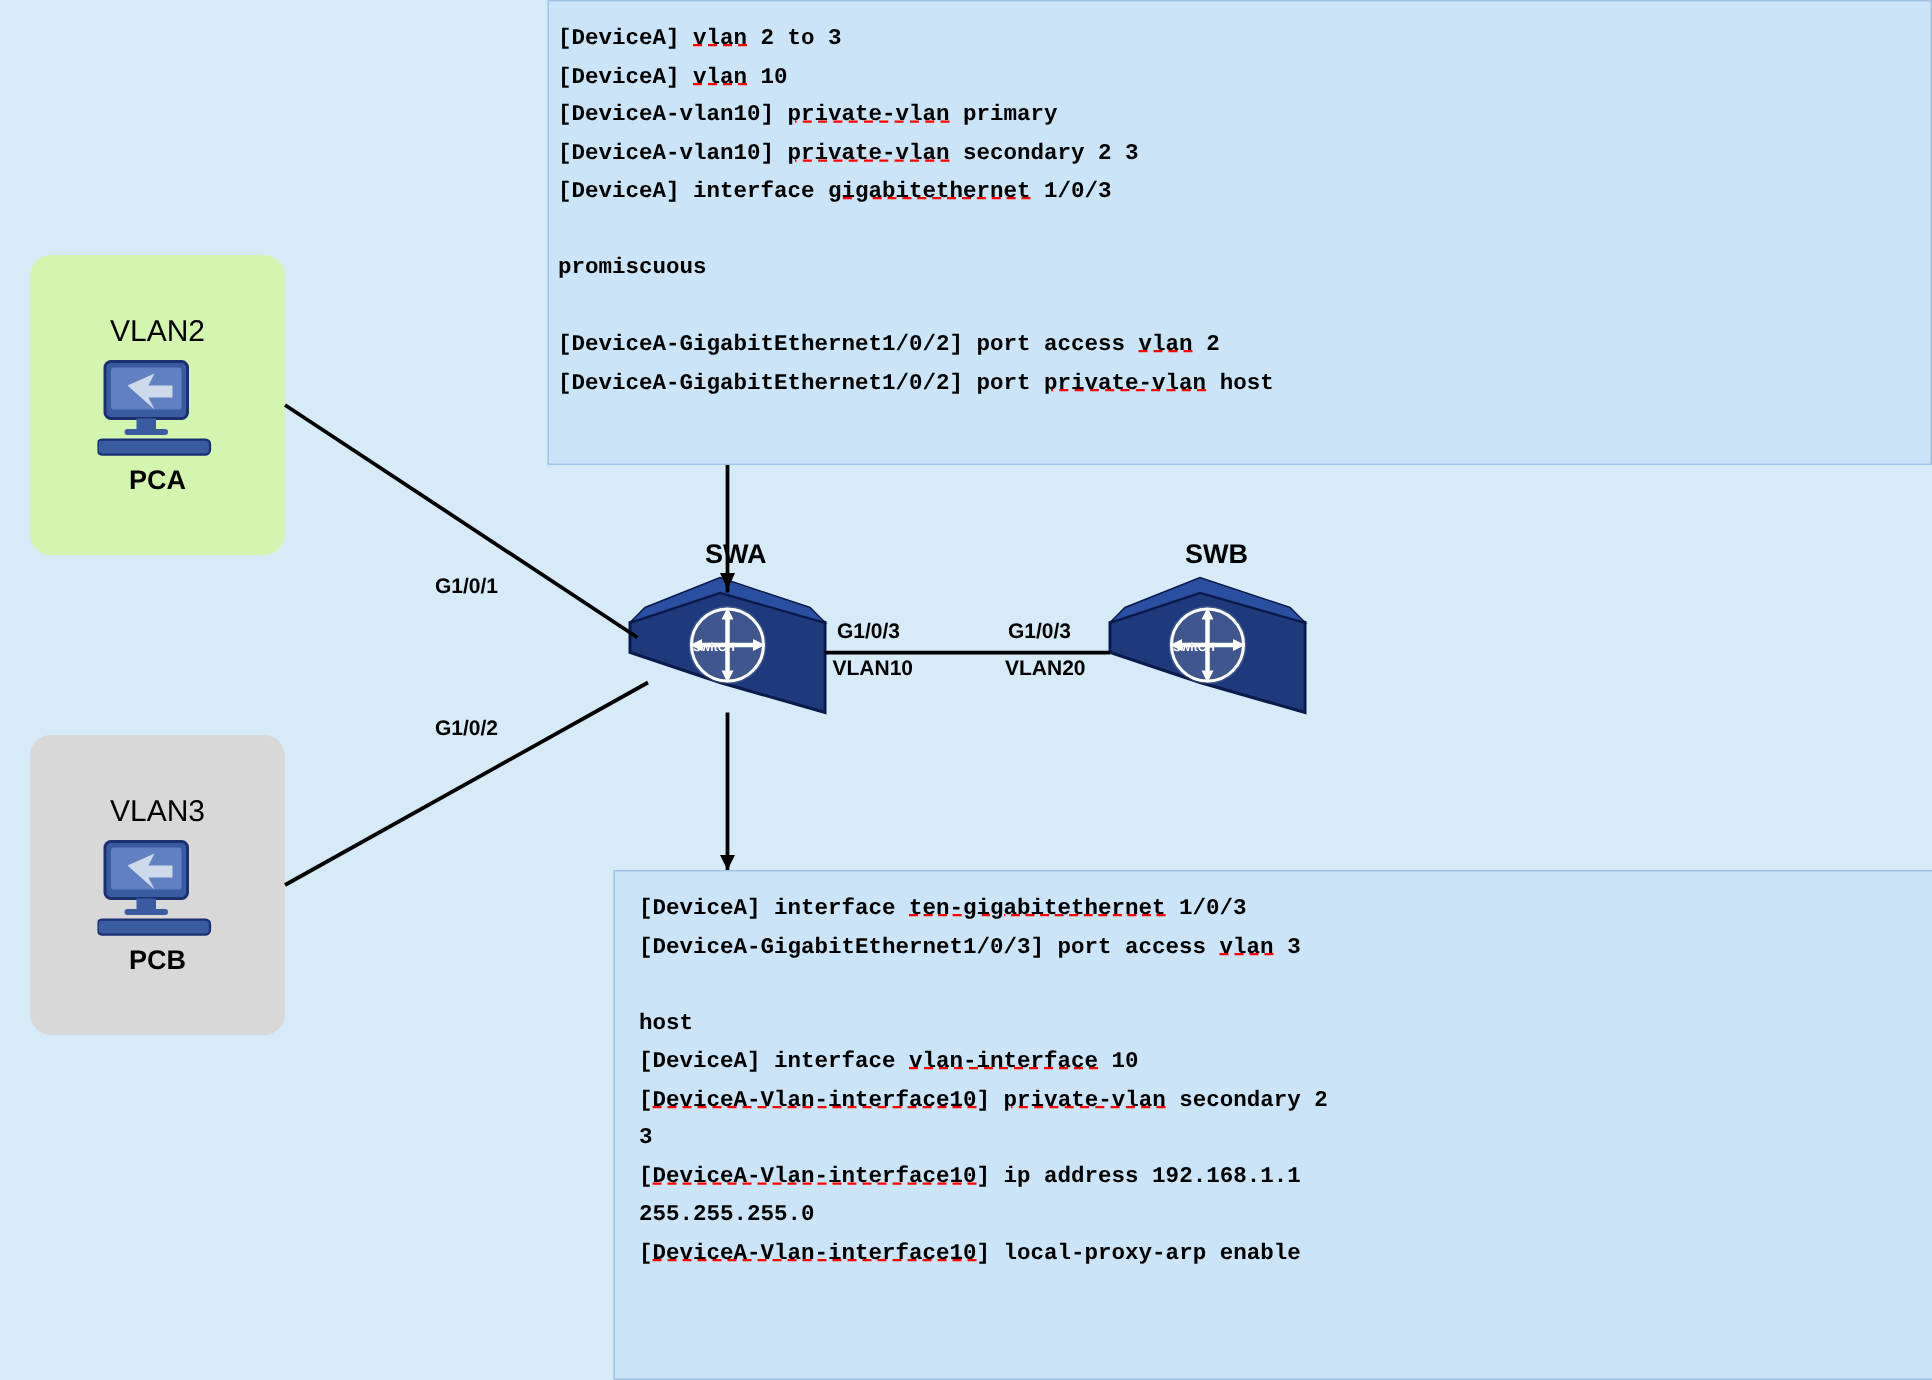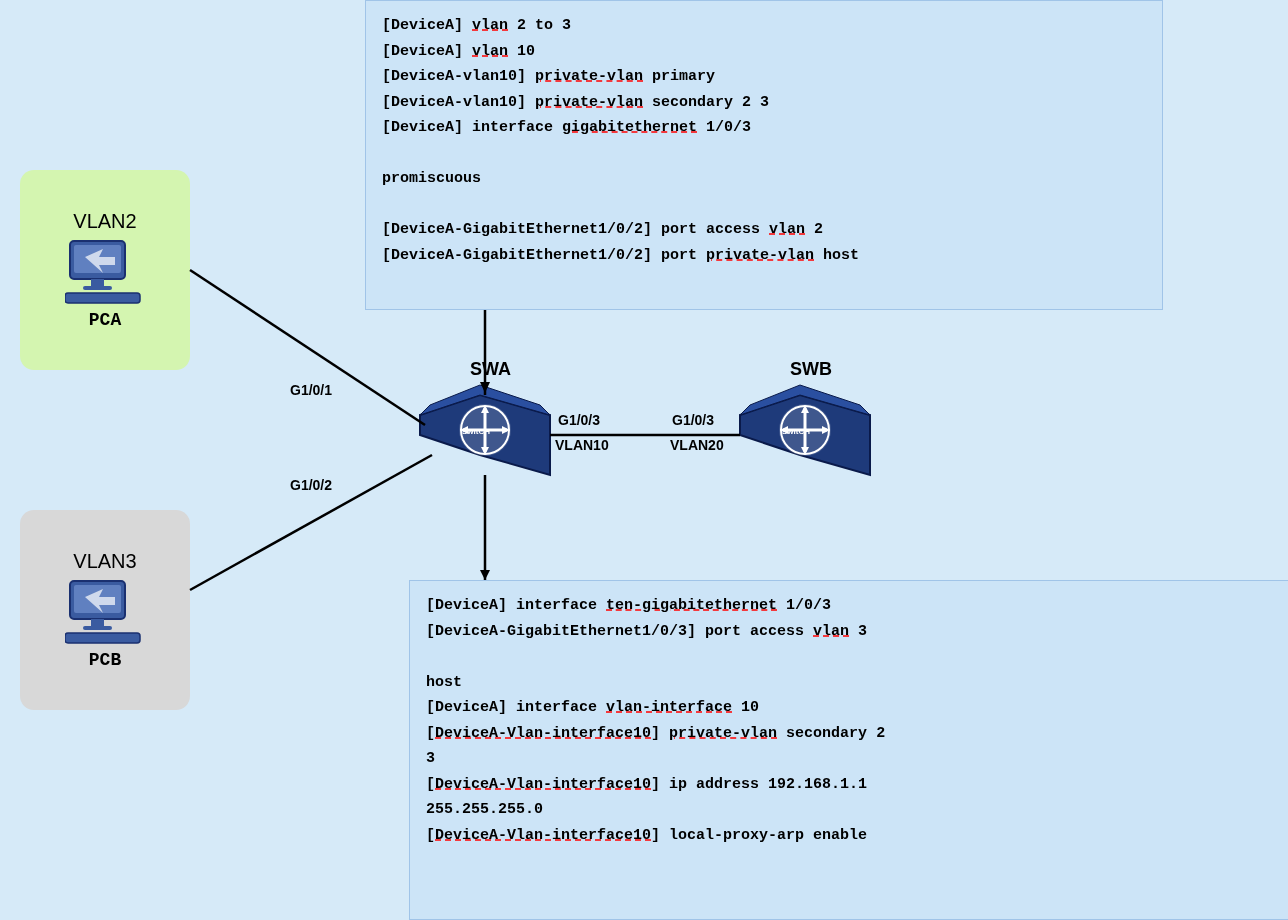--- a/index.html
+++ b/index.html
@@ -10,25 +10,25 @@
       font-family: 'Courier New', Courier, monospace;
       overflow: hidden;
       position: relative;
     }
 
     
     .config-box-top {
       position: absolute;
       top: 0;
       left: 365px;
-      width: 798px;
+      width: 923px;
       height: 310px;
       background: #cce4f7;
       border: 1px solid #a0c4e8;
-      padding: 12px 16px;
+      padding: 12px 6px;
       font-size: 15px;
       font-weight: bold;
       color: #000;
       line-height: 1.7;
     }
 
     
     .config-box-bottom {
       position: absolute;
       top: 580px;
@@ -73,34 +73,33 @@
       left: 20px;
       width: 170px;
       height: 200px;
       background: #d8d8d8;
       border-radius: 14px;
       display: flex;
       flex-direction: column;
       align-items: center;
       justify-content: center;
       gap: 6px;
-      margin-top: 20px;
     }
 
     .vlan-label {
       font-size: 20px;
       font-weight: normal;
       font-family: Arial, sans-serif;
       color: #000;
     }
 
     .pc-label {
       font-size: 18px;
       font-weight: bold;
-      font-family: Liberation Mono, monospace;
+      font-family: Liberation Sans, sans-serif;
       color: #000;
     }
 
     
     .pc-icon {
       width: 80px;
       height: 65px;
     }
   </style>
 </head>

